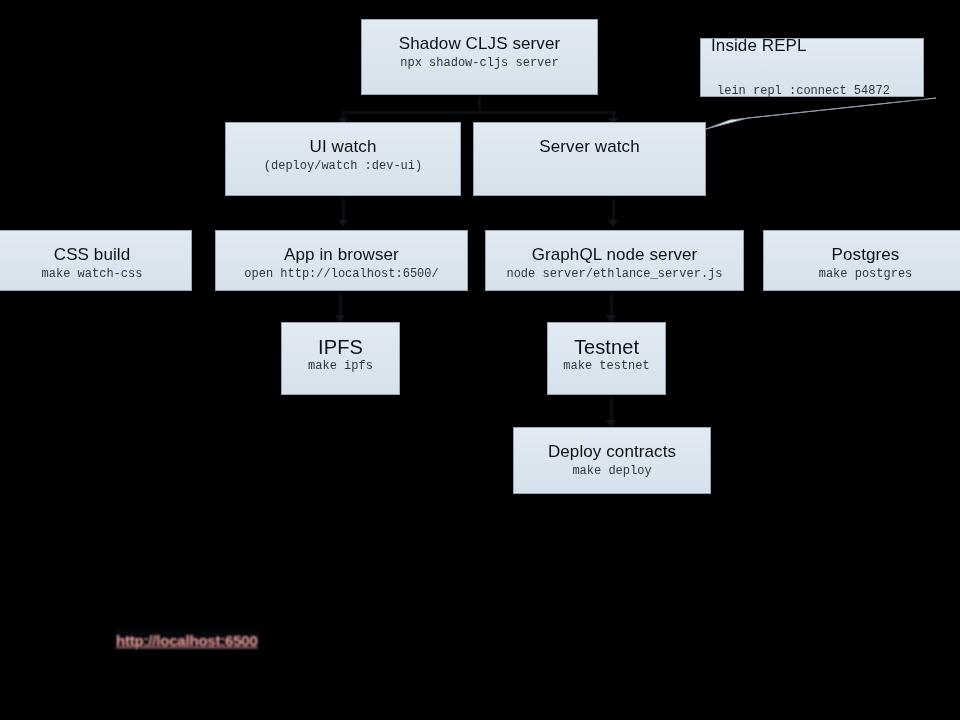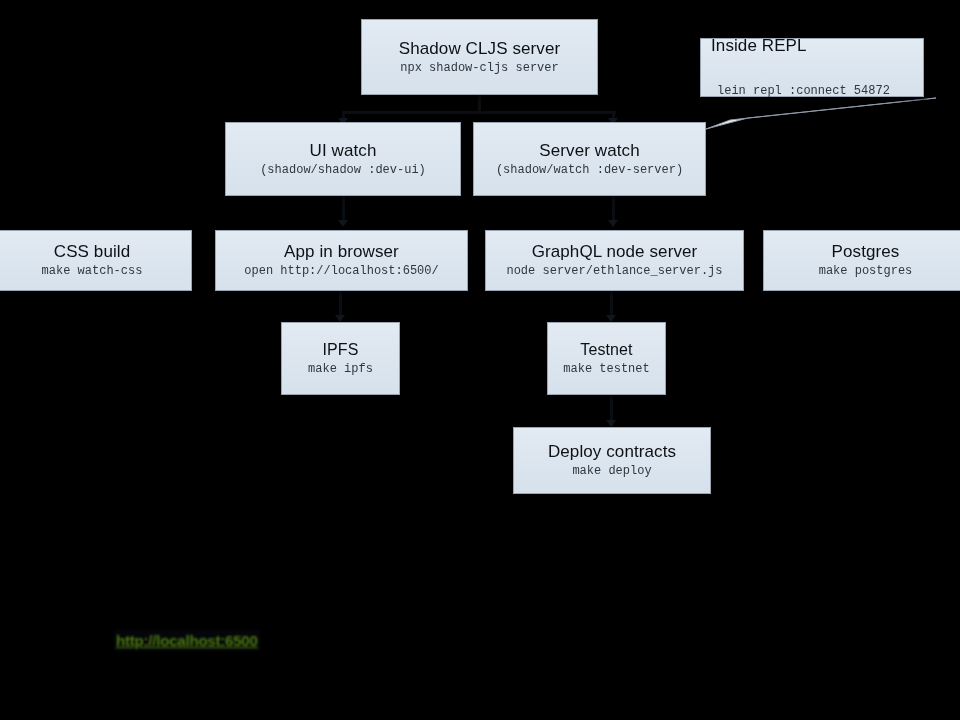--- a/index.html
+++ b/index.html
@@ -41,61 +41,61 @@
   
   .node {
     position: absolute;
     box-sizing: border-box;
     background: linear-gradient(180deg, #e2eaf2 0%, #d6e1ec 100%);
     border: 1px solid #9aa6b4;
     box-shadow: 3px 3px 3px rgba(0,0,0,0.55);
     display: flex;
     flex-direction: column;
     align-items: center;
-    justify-content: center;
+    justify-content: flex-start;
     text-align: center;
     padding: 13px 6px;
   }
   .node .title {
     color: #0d1116;
     font-family: "Liberation Sans", sans-serif;
     font-size: 17px;
     line-height: 22px;
     font-weight: 400;
     letter-spacing: 0.1px;
     white-space: nowrap;
   }
   .node .cmd {
     color: #30363d;
     font-family: "Liberation Mono", monospace;
     font-size: 12px;
     line-height: 17px;
     white-space: nowrap;
   }
-  .node.small .title { font-size: 16px; }
+  .node.small .title { font-size: 20px; }
 
   
   .callout { z-index: 4; gap: 26px; }
   .callout .title {
     align-self: flex-start;
     padding-left: 6px;
   }
   .callout .cmd {
     align-self: flex-start;
     padding-left: 12px;
   }
   .callout-tail {
     position: absolute;
     z-index: 3;
   }
 
   
   .weblink {
     position: absolute;
-    color: #4d7c0f;
+    color: #fca5a5;
     font-family: "Liberation Sans", sans-serif;
     font-size: 15px;
     line-height: 19px;
     text-decoration: underline;
     font-weight: 700;
     letter-spacing: -0.2px;
     filter: blur(0.9px);
     background: #05060a;
     padding: 1px 2px;
     white-space: nowrap;
@@ -140,26 +140,25 @@
     <div class="cmd">npx shadow-cljs server</div>
   </div>
 
   <div class="node callout" style="left:700px; top:38px; width:224px; height:59px; align-items:flex-start; justify-content:center; padding:2px 4px;">
     <div class="title">Inside REPL</div>
     <div class="cmd">lein repl :connect 54872</div>
   </div>
 
   <div class="node" style="left:225px; top:122px; width:236px; height:74px;">
     <div class="title">UI watch</div>
-    <div class="cmd">(shadow/shadow :dev-ui)</div>
+    <div class="cmd">(deploy/watch :dev-ui)</div>
   </div>
 
   <div class="node" style="left:473px; top:122px; width:233px; height:74px;">
     <div class="title">Server watch</div>
-    <div class="cmd">(shadow/watch :dev-server)</div>
   </div>
 
   <div class="node" style="left:-8px; top:230px; width:200px; height:61px;">
     <div class="title">CSS build</div>
     <div class="cmd">make watch-css</div>
   </div>
 
   <div class="node" style="left:215px; top:230px; width:253px; height:61px;">
     <div class="title">App in browser</div>
     <div class="cmd">open http://localhost:6500/</div>

